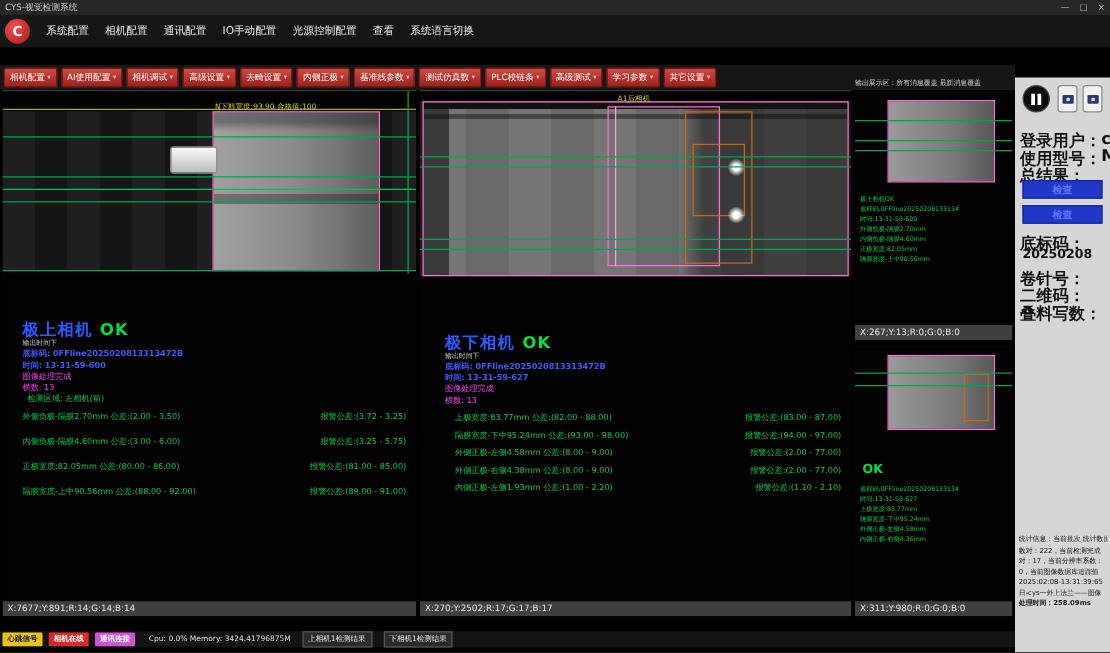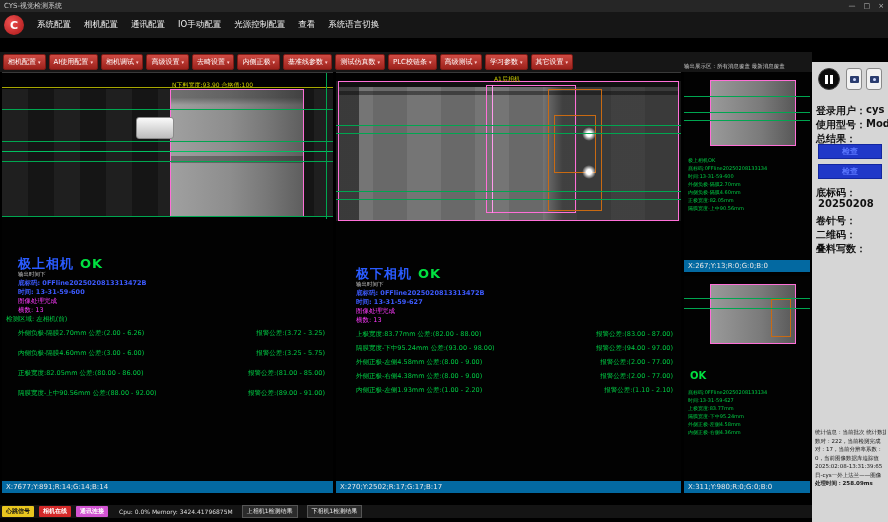--- a/index.html
+++ b/index.html
@@ -27,21 +27,21 @@
   .toolbar{position:absolute;top:52px;left:0;width:812px;height:20px;background:#161616;
            display:flex;align-items:center;padding-left:3px;gap:3px}
   .tb{display:inline-flex;align-items:center;background:linear-gradient(#cf4a42,#9c221c);
       border:1px solid #7d1a15;border-radius:2px;color:#fff;font-size:7px;padding:2px 4px;gap:2px;white-space:nowrap}
   .caret{font-size:5px;color:#ffd0d0}
 
   
   .view{position:absolute;background:#020202;border-top:1px solid #3a3a3a;overflow:hidden}
   #view-left{top:72px;left:2px;width:331px;height:421px}
   #view-mid{top:72px;left:336px;width:345px;height:421px}
-  .coordbar{position:absolute;left:0;right:0;bottom:0;height:12px;background:#0369a1;color:#e8e8e8;
+  .coordbar{position:absolute;left:0;right:0;bottom:0;height:12px;background:#404040;color:#e8e8e8;
             font-size:7px;display:flex;align-items:center;padding-left:4px;white-space:nowrap}
   .band{position:absolute;left:0;right:0;background:repeating-linear-gradient(90deg,#1f1f1f 0 26px,#151515 26px 52px)}
   .gline{position:absolute;left:0;right:0;height:1px;background:#00a650}
   .roi-label{position:absolute;font-size:6px;color:#cfcf00;white-space:nowrap}
   .roi-img{position:absolute;border:1px solid #ff6fd8}
 
   #lv-band{top:16px;height:128px}
   #lv-yline{position:absolute;top:14px;left:0;right:0;height:1px;background:#a8a800}
   #lv-img{top:16px;left:168px;width:134px;height:128px;background:
      linear-gradient(180deg,rgba(0,0,0,.3) 0 6%,rgba(0,0,0,0) 12%),
@@ -100,21 +100,21 @@
   .sidepanel{position:absolute;top:62px;left:812px;width:76px;height:460px;background:#d6d6d6;color:#111}
   .btn-pause{position:absolute;top:6px;left:6px;width:22px;height:22px;border-radius:50%;background:#0c0c0c;
              border:1px solid #444;display:flex;align-items:center;justify-content:center}
   .pause-bars{width:8px;height:9px;border-left:3px solid #fff;border-right:3px solid #fff}
   .side-btn{position:absolute;top:6px;width:16px;height:22px;background:#f2f2f2;border:1px solid #8a8a8a;
             border-radius:3px;display:flex;align-items:center;justify-content:center}
   #btn-cam1{left:34px} #btn-cam2{left:54px}
   .cam-glyph{width:9px;height:7px;background:#2a3c6e;border-radius:1px;position:relative}
   .cam-glyph::after{content:"";position:absolute;left:3px;top:2px;width:3px;height:3px;border-radius:50%;background:#cfd8ff}
   .prow{position:absolute;left:4px;right:4px;display:flex;justify-content:space-between;
-        font-size:10px;font-weight:bold;white-space:nowrap}
+        font-size:13px;font-weight:bold;white-space:nowrap}
   .result-box{position:absolute;left:6px;right:6px;height:15px;background:#2038c8;border:1px solid #1226a0;
               color:#5b77ff;font-size:8px;font-weight:bold;display:flex;align-items:center;justify-content:center}
   .code-val{position:absolute;left:6px;font-size:10px;font-weight:bold}
   .stats{position:absolute;top:366px;left:3px;right:2px;font-size:5.5px;line-height:8.5px;color:#141414;white-space:nowrap;overflow:hidden}
   .stats .last{font-weight:bold}
 
   
   .statusbar{position:absolute;top:505px;left:0;width:812px;height:13px;background:#141414;
              display:flex;align-items:center;gap:5px;padding-left:2px}
   .badge{font-size:6px;padding:1px 4px;border-radius:1px;font-weight:bold;white-space:nowrap}
@@ -211,25 +211,25 @@
     <div id="lv-vline"></div>
 
     <div class="res-title" style="top:182px;left:16px">
       <span>极上相机</span><span class="res-ok">OK</span>
     </div>
     <div class="sub" style="top:198px;left:16px">输出时间下</div>
     <div class="t-blue" style="top:206px;left:16px">底标码: 0FFline2025020813313472B</div>
     <div class="t-blue" style="top:215px;left:16px">时间: 13-31-59-600</div>
     <div class="t-mag" style="top:224px;left:16px">图像处理完成</div>
     <div class="t-mag" style="top:233px;left:16px">横数: 13</div>
-    <div class="t-grn" style="top:242px;left:4px">检测区域: 左相机(前)</div>
+    <div class="t-grn" style="top:242px;left:20px">检测区域: 左相机(前)</div>
 
     <div class="rows rows-left" style="top:256px">
       <div class="mrow">
-          <span>外侧负极-隔膜2.70mm 公差:(2.00 - 6.26)</span>
+          <span>外侧负极-隔膜2.70mm 公差:(2.00 - 3.50)</span>
           <span>报警公差:(3.72 - 3.25)</span>
         </div>
       <div class="mrow">
           <span>内侧负极-隔膜4.60mm 公差:(3.00 - 6.00)</span>
           <span>报警公差:(3.25 - 5.75)</span>
         </div>
       <div class="mrow">
           <span>正极宽度:82.05mm 公差:(80.00 - 86.00)</span>
           <span>报警公差:(81.00 - 85.00)</span>
         </div>
@@ -256,21 +256,21 @@
 
     <div class="res-title" style="top:192px;left:20px">
       <span>极下相机</span><span class="res-ok">OK</span>
     </div>
     <div class="sub" style="top:208px;left:20px">输出时间下</div>
     <div class="t-blue" style="top:216px;left:20px">底标码: 0FFline2025020813313472B</div>
     <div class="t-blue" style="top:225px;left:20px">时间: 13-31-59-627</div>
     <div class="t-mag" style="top:234px;left:20px">图像处理完成</div>
     <div class="t-mag" style="top:243px;left:20px">横数: 13</div>
 
-    <div class="rows rows-mid" style="top:257px;left:20px">
+    <div class="rows rows-mid" style="top:257px;left:28px">
       <div class="mrow">
           <span>上极宽度:83.77mm 公差:(82.00 - 88.00)</span>
           <span>报警公差:(83.00 - 87.00)</span>
         </div>
       <div class="mrow">
           <span>隔膜宽度-下中95.24mm 公差:(93.00 - 98.00)</span>
           <span>报警公差:(94.00 - 97.00)</span>
         </div>
       <div class="mrow">
           <span>外侧正极-左侧4.58mm 公差:(8.00 - 9.00)</span>

